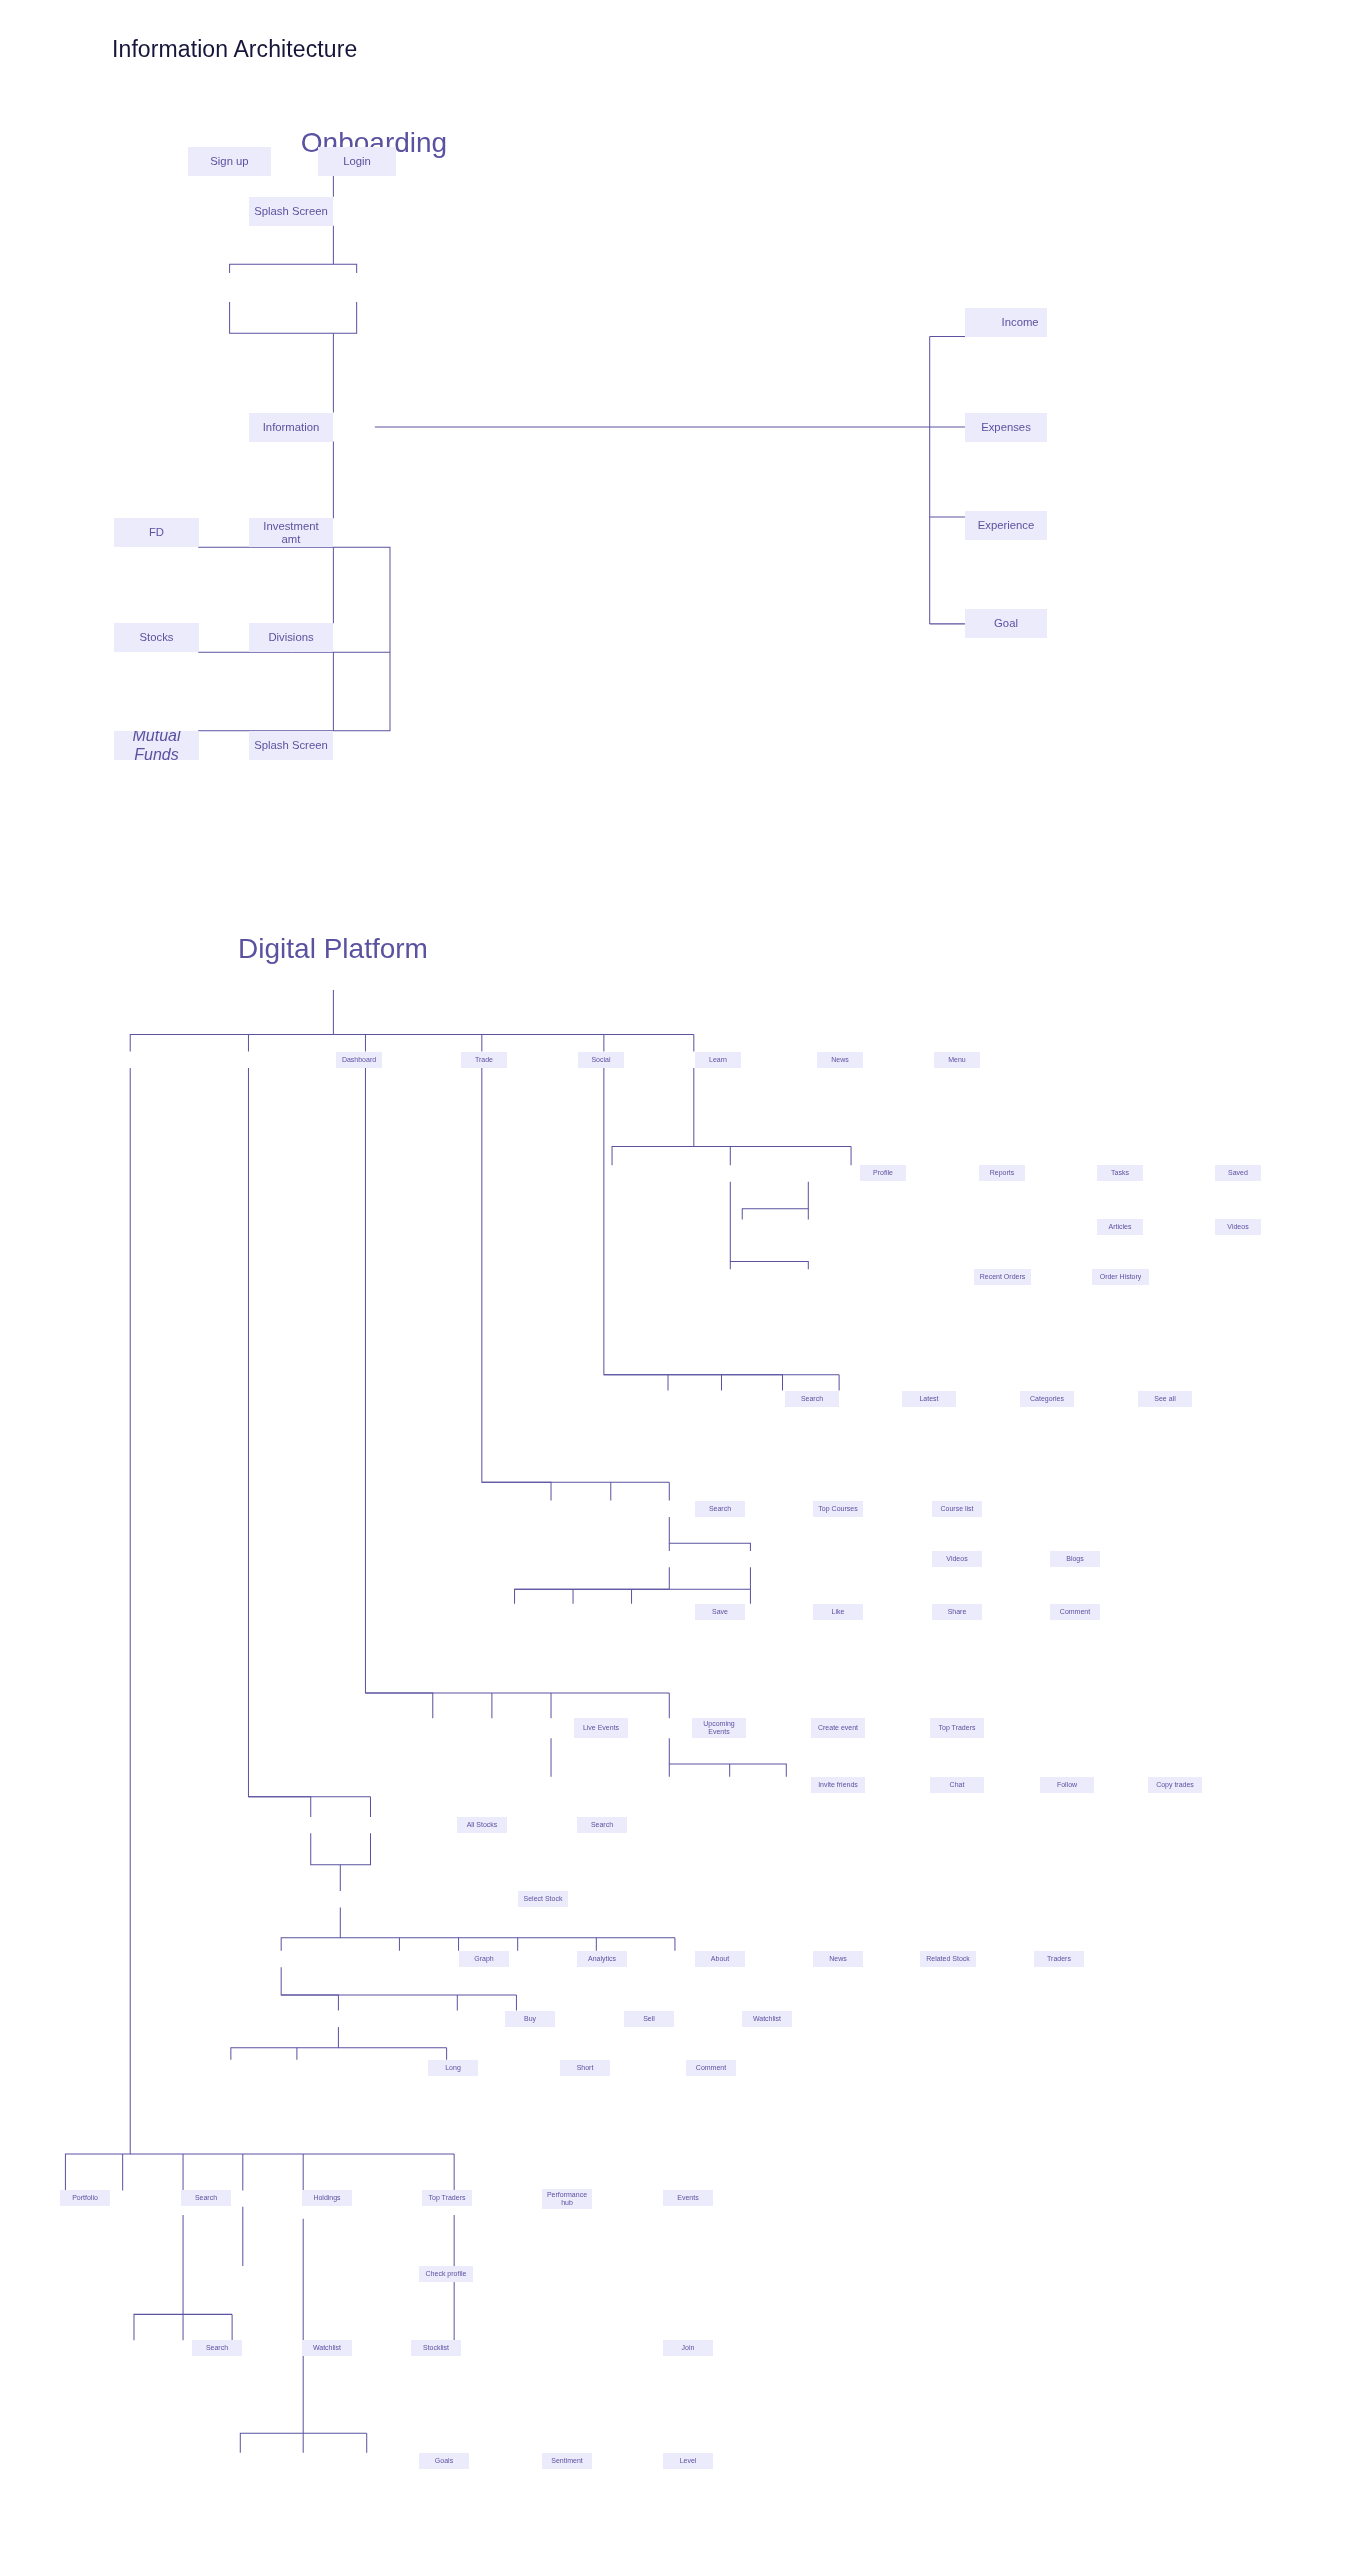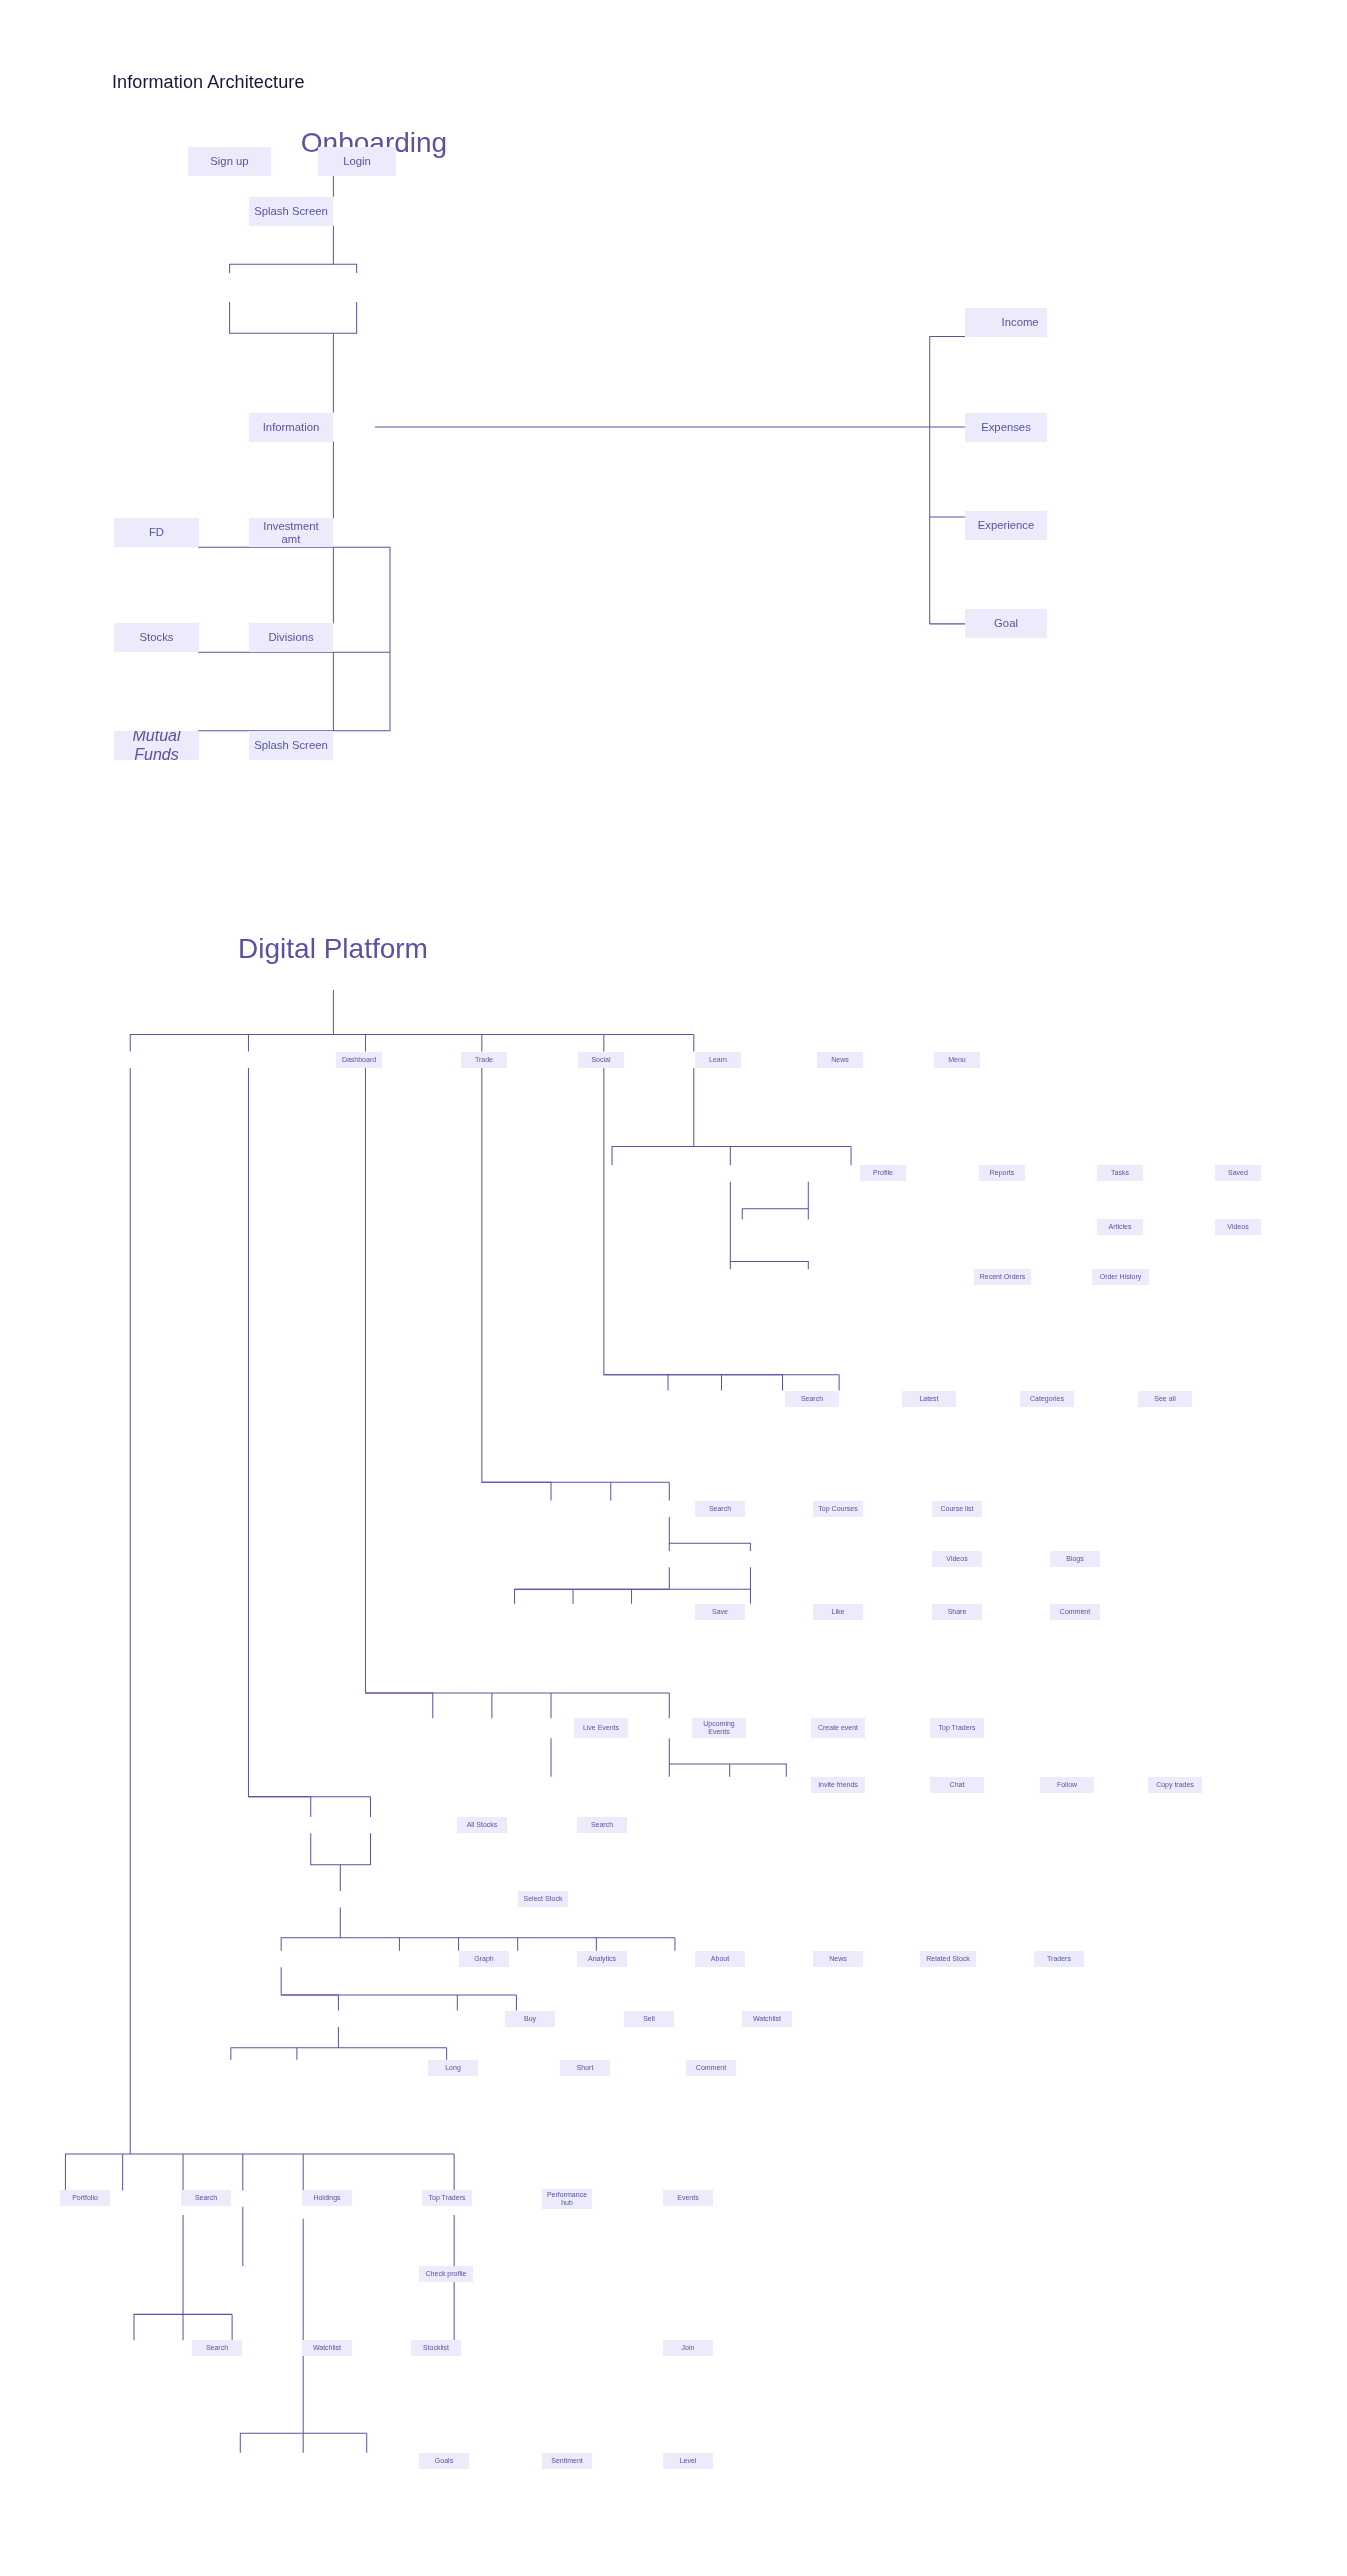--- a/index.html
+++ b/index.html
@@ -24,26 +24,25 @@
     position: absolute;
     left: 0; top: 0;
     width: 1348px;
     height: 2576px;
     pointer-events: none;
   }
   .page-title {
     position: absolute;
     left: 112px;
     top: 36px;
-    font-size: 18px;
+    font-size: 23px;
     font-weight: 400;
     color: #16153a;
     letter-spacing: 0.1px;
     white-space: nowrap;
-    margin-top: 36px;
   }
   .section-title {
     position: absolute;
     transform: translateX(-50%);
     font-size: 28px;
     font-weight: 400;
     color: #5a52a0;
     white-space: nowrap;
     text-align: center;
   }

